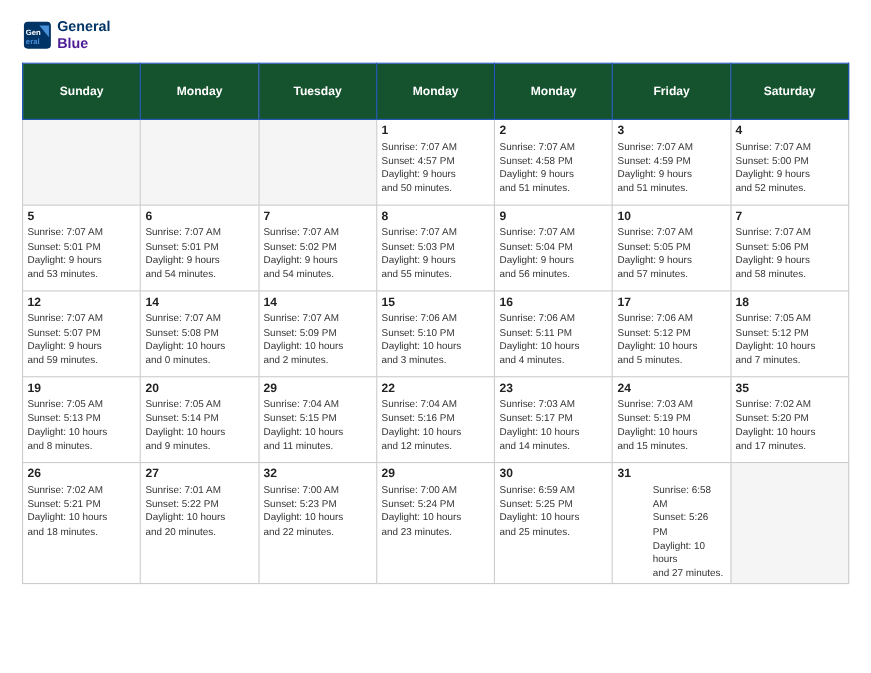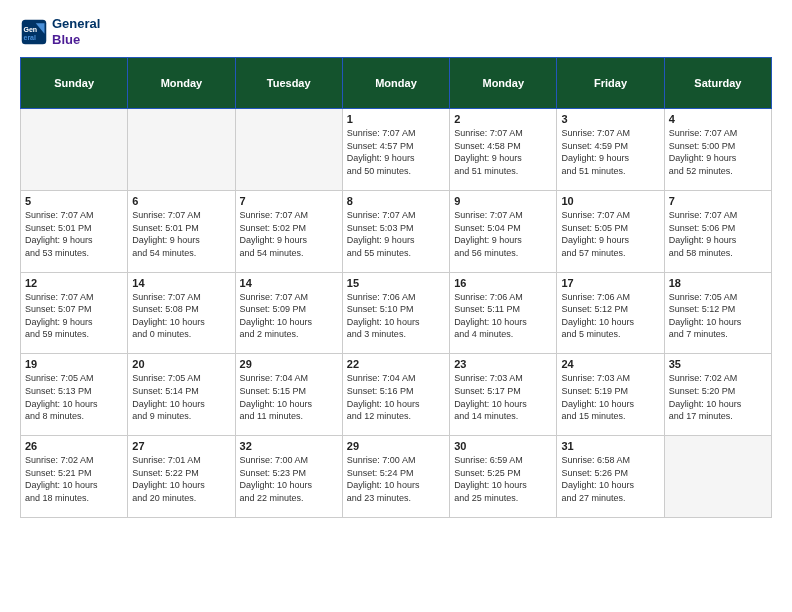--- a/index.html
+++ b/index.html
@@ -347,21 +347,21 @@
           </td>
           <td>
             <span class="day-number">30</span>
             <div class="day-info" style="white-space: pre-line;">Sunrise: 6:59 AM
 Sunset: 5:25 PM
 Daylight: 10 hours
 and 25 minutes.</div>
           </td>
           <td>
             <span class="day-number">31</span>
-            <div class="day-info" style="white-space: pre-line;">Sunrise: 6:58 AM
+            <div class="day-info" style="white-space: pre-line; margin-left: 32px;">Sunrise: 6:58 AM
 Sunset: 5:26 PM
 Daylight: 10 hours
 and 27 minutes.</div>
           </td>
           <td class="empty"></td>
         </tr>
       </tbody>
   </table>
 </div>
 

